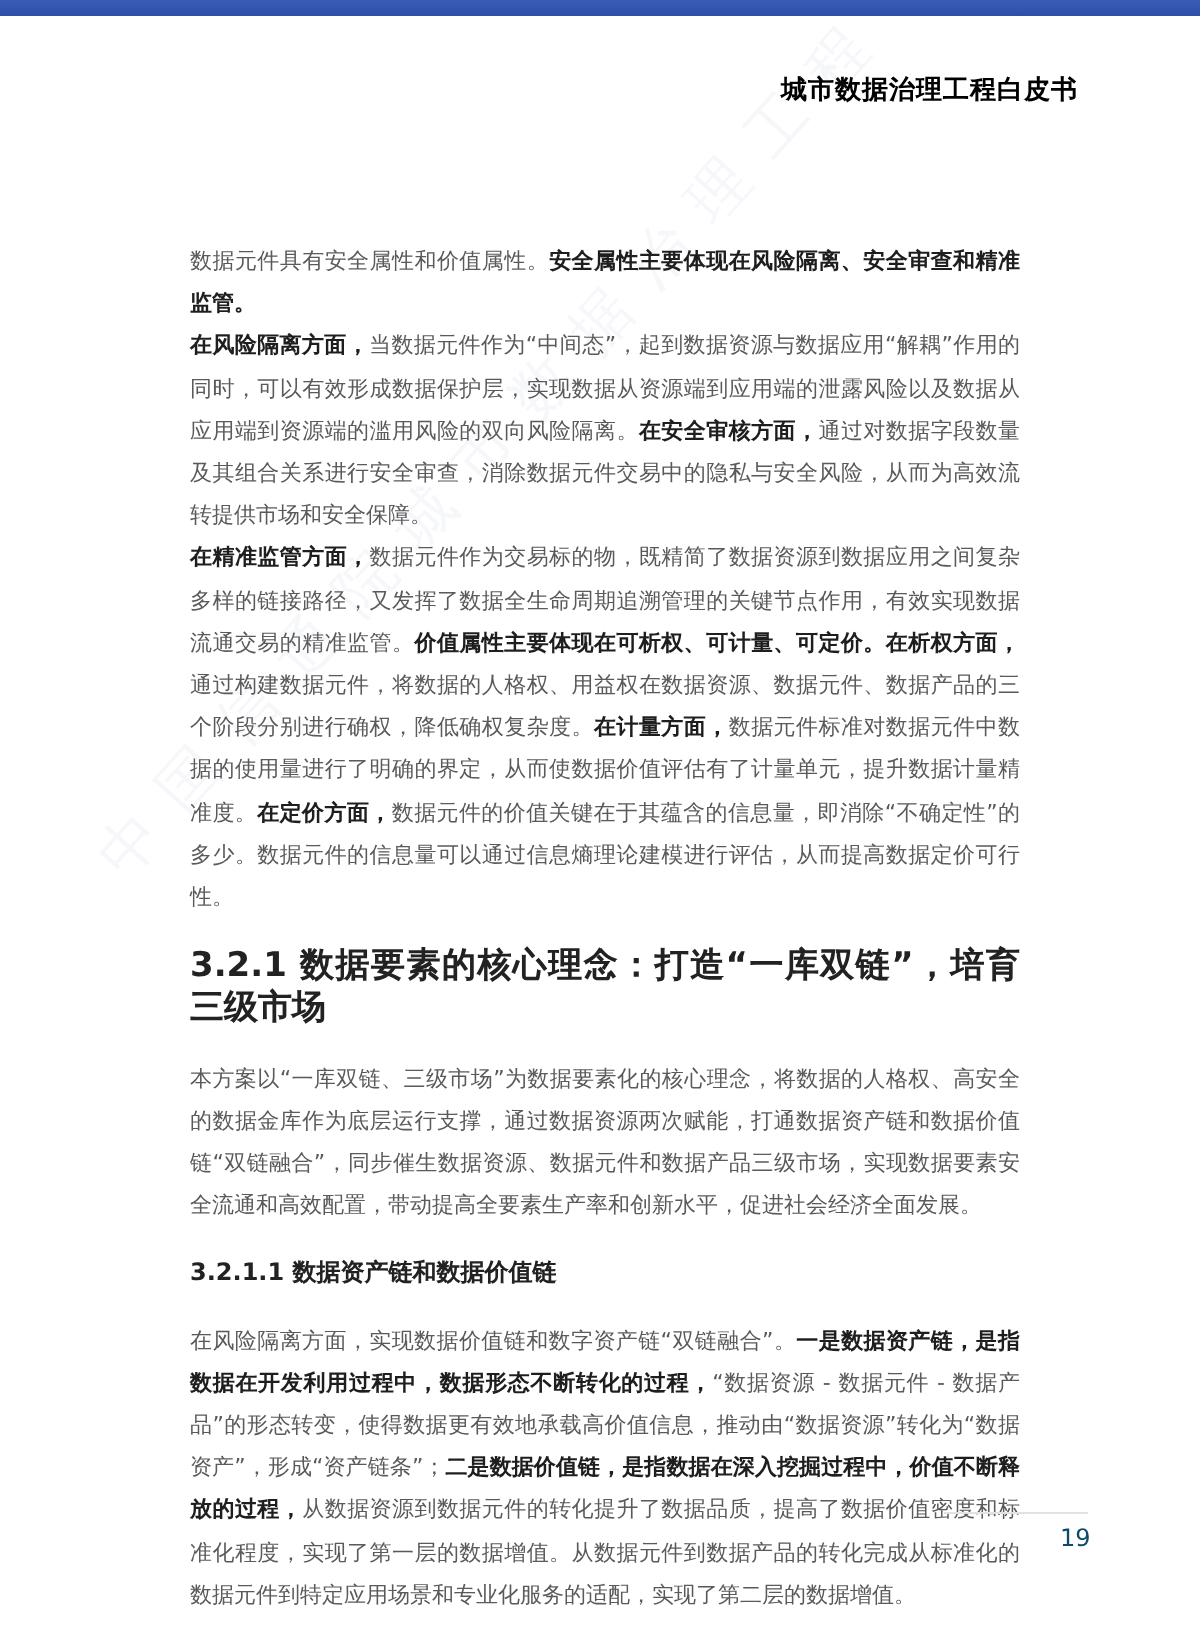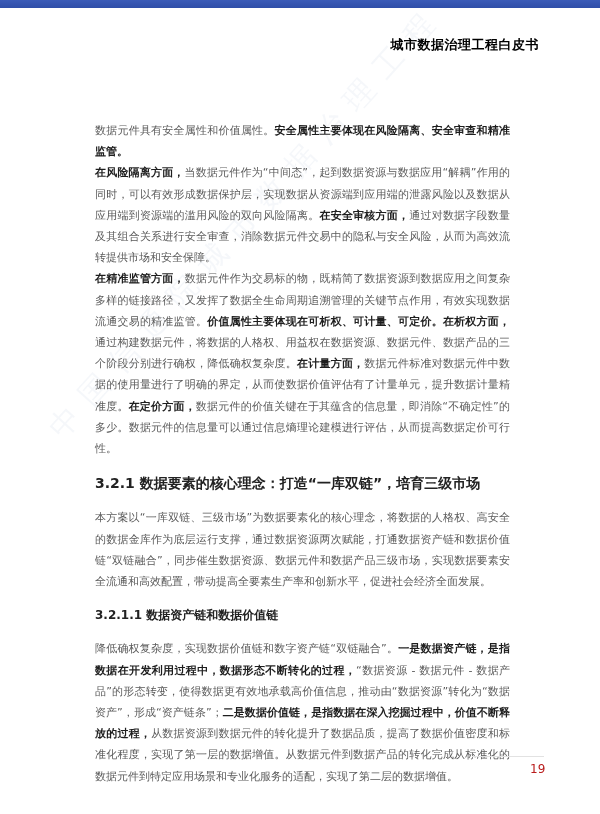--- a/index.html
+++ b/index.html
@@ -13,27 +13,27 @@
     }
     .doc-title {
       position: absolute; right: 61px; top: 36px; font-size: 13px; color: #000000; letter-spacing: 0.5px; font-weight: bold;
     }
     .content {
       position: absolute; left: 95px; top: 92px; width: 415px;
       font-size: 11px; line-height: 21.2px; color: #5a5a5a; text-align: justify; margin-top: 28px;
     }
     .content p { margin: 0; }
     .content b { color: #1e1e1e; font-weight: bold; }
-    .h3 { font-weight: bold; color: #222; font-size: 14px; margin: 14px 0 13px 0 !important; }
+    .h3 { font-weight: bold; color: #222; font-size: 17px; margin: 14px 0 13px 0 !important; }
     .h4 { font-weight: bold; color: #222; font-size: 12px; margin: 13px 0 12px 0 !important; }
     .footer-rule {
       position: absolute; left: 472px; top: 756px; width: 72px; height: 1px; background: #e2e2e2;
     }
     .page-num {
-      position: absolute; left: 530px; top: 762px; font-size: 12px; color: #b91c1c;
+      position: absolute; left: 530px; top: 762px; font-size: 12px; color: #0c4a6e;
     }
     .watermark {
       position: absolute; left: 40px; top: 420px; width: 700px;
       transform: rotate(-48deg); transform-origin: left top;
       font-size: 30px; color: rgba(120,140,190,0.07); white-space: nowrap; letter-spacing: 14px;
       pointer-events: none;
     }
   </style>
 </head>
 <body>
@@ -47,18 +47,18 @@
     <span>数据元件具有安全属性和价值属性。</span><b>安全属性主要体现在风险隔离、安全审查和精准监管。</b><br><b>在风险隔离方面，</b><span>当数据元件作为“中间态”，起到数据资源与数据应用“解耦”作用的同时，可以有效形成数据保护层，实现数据从资源端到应用端的泄露风险以及数据从应用端到资源端的滥用风险的双向风险隔离。</span><b>在安全审核方面，</b><span>通过对数据字段数量及其组合关系进行安全审查，消除数据元件交易中的隐私与安全风险，从而为高效流转提供市场和安全保障。</span><br><b>在精准监管方面，</b><span>数据元件作为交易标的物，既精简了数据资源到数据应用之间复杂多样的链接路径，又发挥了数据全生命周期追溯管理的关键节点作用，有效实现数据流通交易的精准监管。</span><b>价值属性主要体现在可析权、可计量、可定价。</b><b>在析权方面，</b><span>通过构建数据元件，将数据的人格权、用益权在数据资源、数据元件、数据产品的三个阶段分别进行确权，降低确权复杂度。</span><b>在计量方面，</b><span>数据元件标准对数据元件中数据的使用量进行了明确的界定，从而使数据价值评估有了计量单元，提升数据计量精准度。</span><b>在定价方面，</b><span>数据元件的价值关键在于其蕴含的信息量，即消除“不确定性”的多少。数据元件的信息量可以通过信息熵理论建模进行评估，从而提高数据定价可行性。</span>
   </p>
 
   <p class="h3">3.2.1 数据要素的核心理念：打造“一库双链”，培育三级市场</p>
 
   <p>本方案以“一库双链、三级市场”为数据要素化的核心理念，将数据的人格权、高安全的数据金库作为底层运行支撑，通过数据资源两次赋能，打通数据资产链和数据价值链“双链融合”，同步催生数据资源、数据元件和数据产品三级市场，实现数据要素安全流通和高效配置，带动提高全要素生产率和创新水平，促进社会经济全面发展。</p>
 
   <p class="h4">3.2.1.1 数据资产链和数据价值链</p>
 
   <p>
-    <span>降低确权复杂度，实现数据价值链和数字资产链“双链融合”。</span><b>一是数据资产链，是指数据在开发利用过程中，数据形态不断转化的过程，</b><span>“数据资源 - 数据元件 - 数据产品”的形态转变，使得数据更有效地承载高价值信息，推动由“数据资源”转化为“数据资产”，形成“资产链条”；</span><b>二是数据价值链，是指数据在深入挖掘过程中，价值不断释放的过程，</b><span>从数据资源到数据元件的转化提升了数据品质，提高了数据价值密度和标准化程度，实现了第一层的数据增值。从数据元件到数据产品的转化完成从标准化的数据元件到特定应用场景和专业化服务的适配，实现了第二层的数据增值。</span>
+    <span>在风险隔离方面，实现数据价值链和数字资产链“双链融合”。</span><b>一是数据资产链，是指数据在开发利用过程中，数据形态不断转化的过程，</b><span>“数据资源 - 数据元件 - 数据产品”的形态转变，使得数据更有效地承载高价值信息，推动由“数据资源”转化为“数据资产”，形成“资产链条”；</span><b>二是数据价值链，是指数据在深入挖掘过程中，价值不断释放的过程，</b><span>从数据资源到数据元件的转化提升了数据品质，提高了数据价值密度和标准化程度，实现了第一层的数据增值。从数据元件到数据产品的转化完成从标准化的数据元件到特定应用场景和专业化服务的适配，实现了第二层的数据增值。</span>
   </p>
 </div>
 
 <div class="footer-rule"></div>
 <div class="page-num">19</div>
 
 </body></html>

